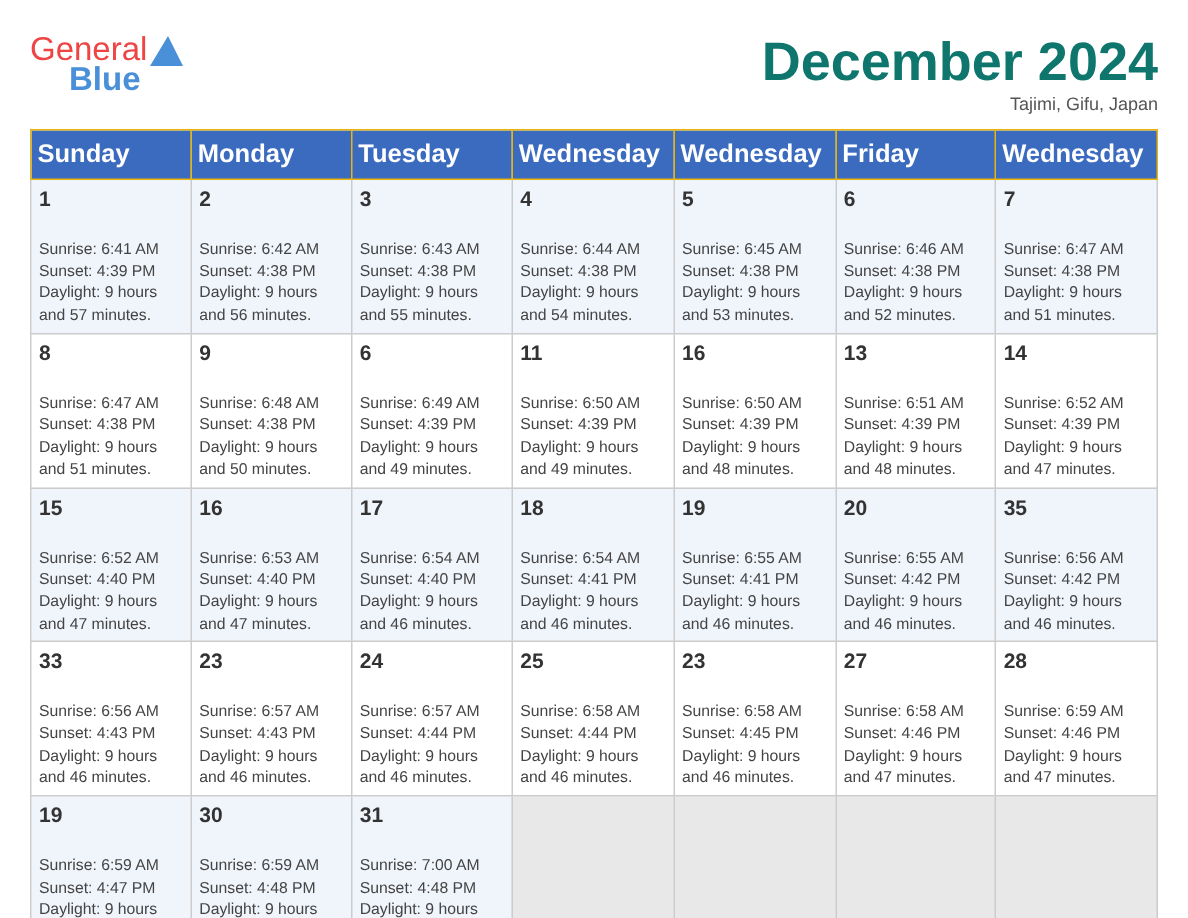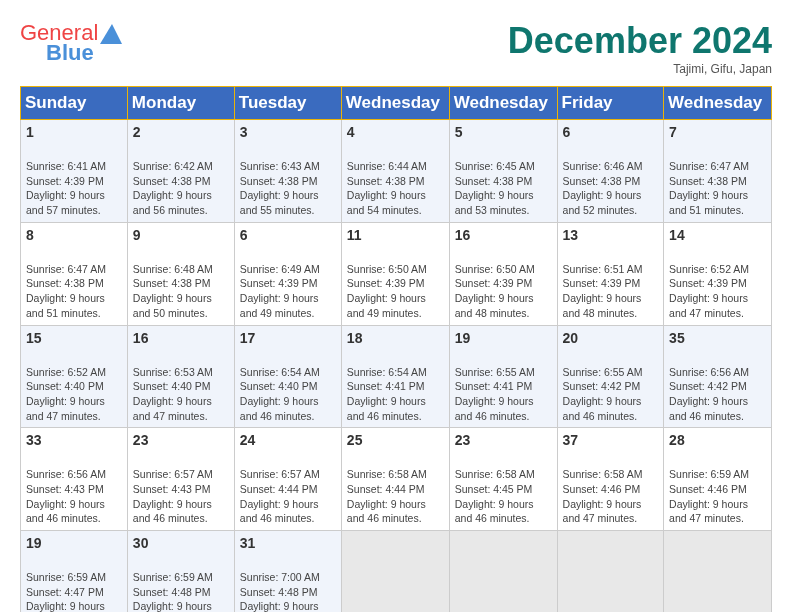--- a/index.html
+++ b/index.html
@@ -318,21 +318,21 @@
       </td>
         <td>
         <span class="day-num">23</span>
         <div class="day-info">
           Sunrise: 6:58 AM<br>
           Sunset: 4:45 PM<br>
           Daylight: 9 hours and 46 minutes.
         </div>
       </td>
         <td>
-        <span class="day-num">37</span>
+        <span class="day-num">27</span>
         <div class="day-info">
           Sunrise: 6:58 AM<br>
           Sunset: 4:46 PM<br>
           Daylight: 9 hours and 47 minutes.
         </div>
       </td>
         <td>
         <span class="day-num">28</span>
         <div class="day-info">
           Sunrise: 6:59 AM<br>

